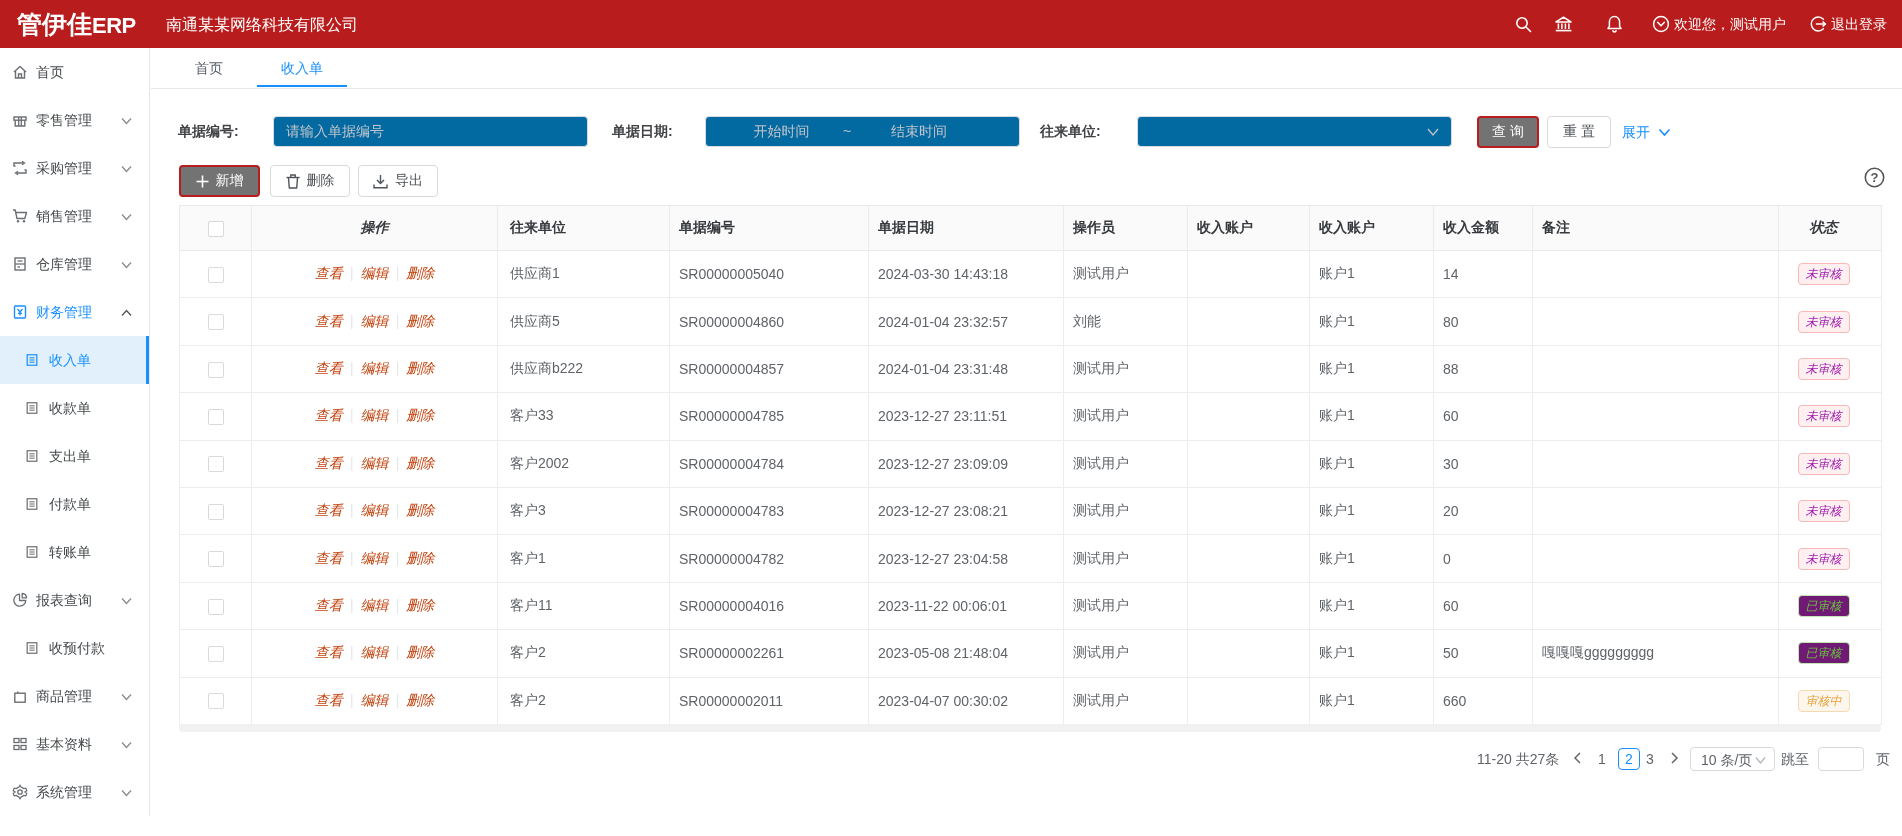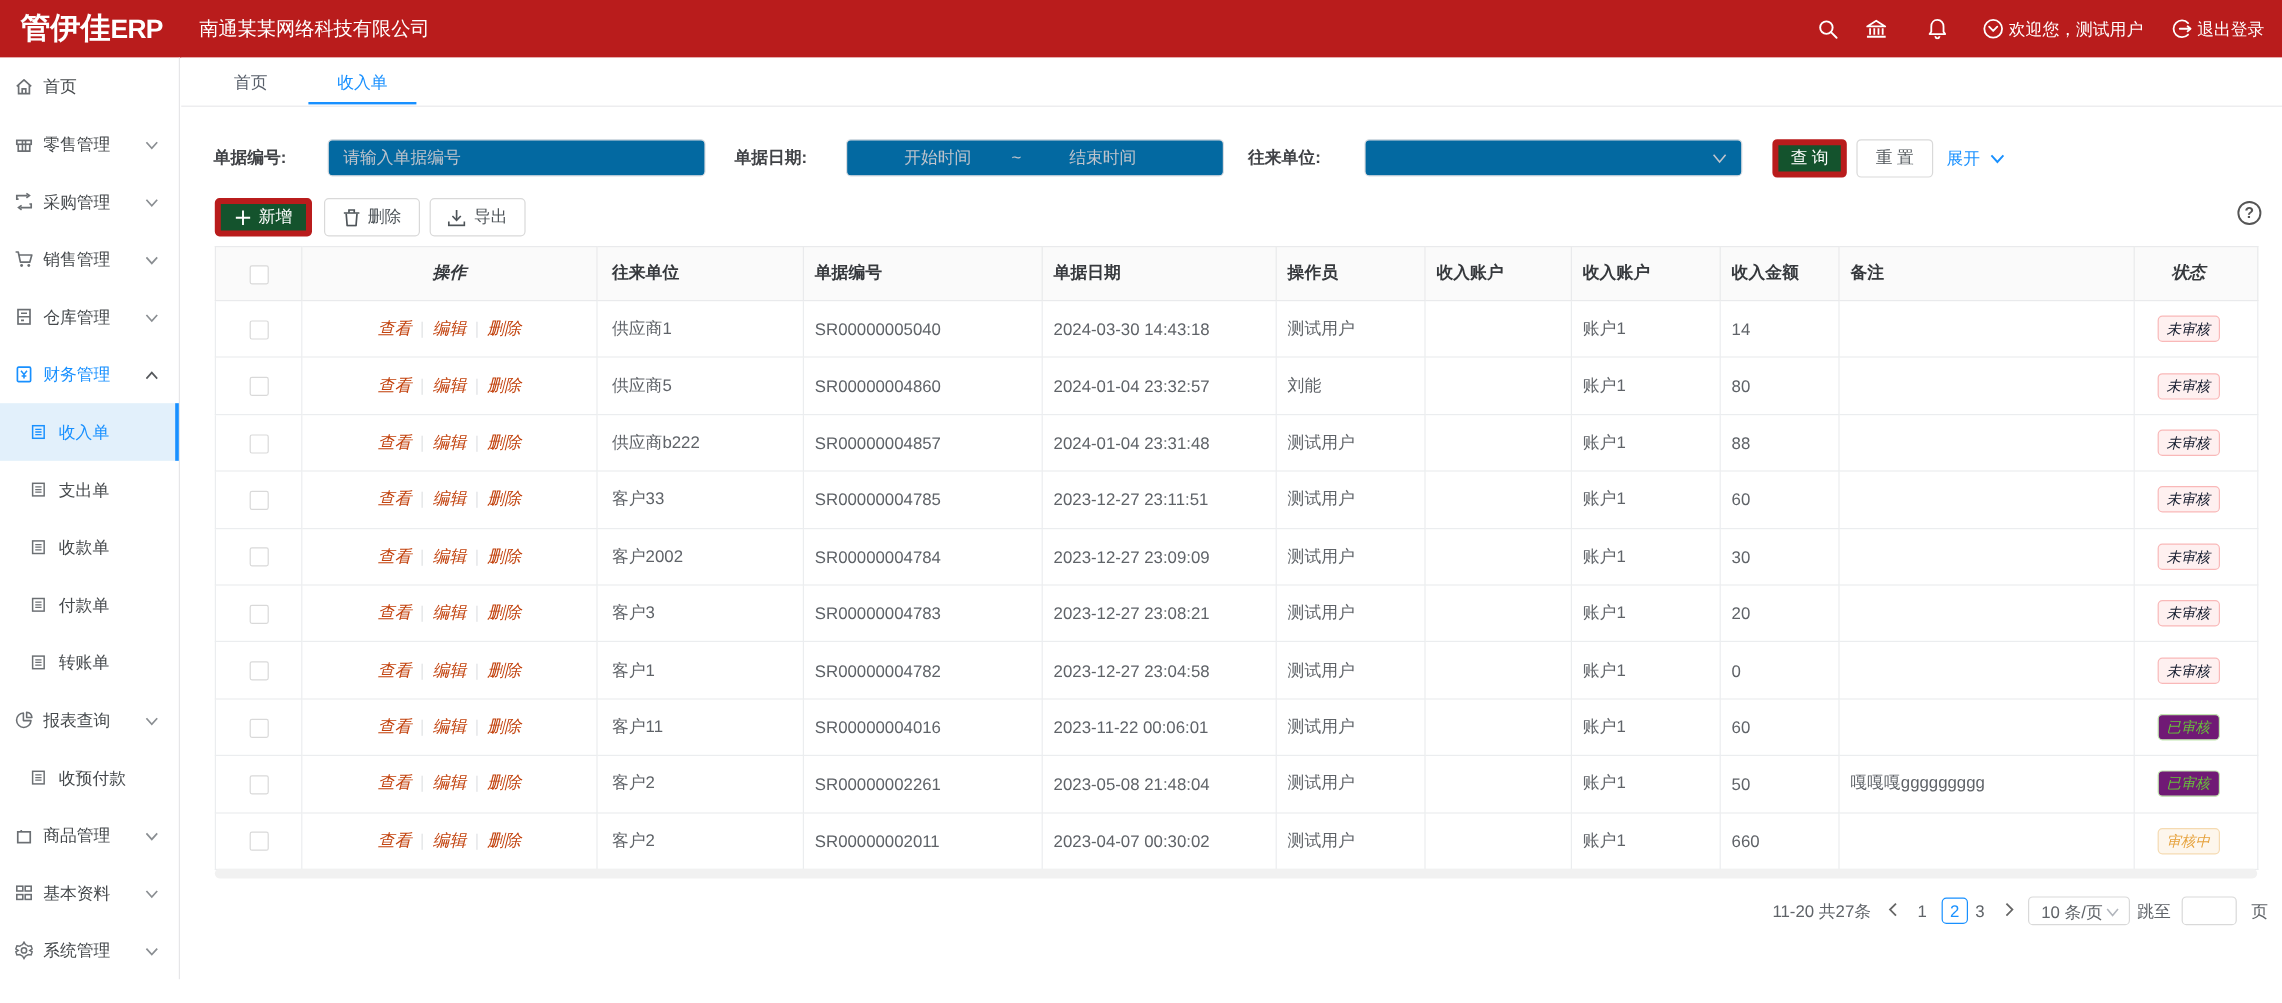--- a/index.html
+++ b/index.html
@@ -29,33 +29,33 @@
 
 .tabbar { position:absolute; left:151px; top:48px; width:1751px; height:41px; background:#fff; border-bottom:1px solid #e9e9ec; }
 .tab { position:absolute; top:0; height:40px; line-height:40px; font-size:14px; color:#59606b; text-align:center; }
 .tab.active { color:#1890ff; }
 .tabline { position:absolute; left:106px; top:37px; width:90px; height:2px; background:#1890ff; }
 
 
 .flabel { position:absolute; height:31px; line-height:31px; font-size:14px; color:#404246; font-weight:bold; }
 .finput { position:absolute; top:116px; height:31px; border:1px solid #d9dce1; border-radius:4px; background:#0369a1; font-size:14px; color:#c0c4cc; }
 .btn { position:absolute; height:32px; border-radius:4px; font-size:14px; display:flex; align-items:center; justify-content:center; }
-.btn.primary { background:#14532d; color:#fff; border:5px solid #b91c1c;font-family:Liberation Serif, serif; }
+.btn.primary { background:#737373; color:#fff; border:2px solid #b91c1c; }
 .btn.plain { background:#fff; color:#4e5459; border:1px solid #d9d9d9; }
 
 
 table { border-collapse:collapse; table-layout:fixed; position:absolute; left:179px; top:205px; width:1702px; font-size:14px; }
 th { background:#fafafa; font-weight:bold; color:#36393d; height:45px; border:1px solid #e9eaec; text-align:left; padding:0 0 0 9px; font-size:14px; }
 td { height:47.4px; border:1px solid #ebedef; color:#5f6368; padding:0 0 0 9px; background:#fff; overflow:hidden; white-space:nowrap; }
 th.c, td.c { text-align:center; padding:0;font-style:italic; }
 a.op { color:#c2410c; text-decoration:none; }
 .sep { color:#e4e6e8; padding:0 7px; }
 .cb { display:inline-block; width:16px; height:16px; border:1px solid #d9d9d9; border-radius:2px; background:#fff; vertical-align:middle; }
 .pill { display:inline-block; height:22px; line-height:20px; padding:0 7px; font-size:12px; border-radius:4px; }
-.pill.red { color:#0f172a; background:#fef0f0; border:1px solid #f9b8b8; }
+.pill.red { color:#a21caf; background:#fef0f0; border:1px solid #f9b8b8; }
 .pill.green { color:#67c23a; background:#701a75; border:1px solid #c2e7b0; }
 .pill.orange { color:#e6a23c; background:#fdf6ec; border:1px solid #f5dab1; }
 .hscroll { position:absolute; left:179px; top:724px; width:1702px; height:8px; background:#f1f1f1; border-radius:4px; }
 
 
 .pg { position:absolute; height:24px; line-height:24px; font-size:14px; color:#5f6368; }
 </style>
 </head>
 <body>
 <div id="page">
@@ -180,30 +180,30 @@
         </svg>
         <div class="mtxt">收入单</div>
       </div>
       <div class="mi smi">
         <svg class="micon" width="16" height="16" viewBox="0 0 16 16">
           <rect x="2.5" y="2" width="11" height="12" fill="none" stroke="#6b6f73" stroke-width="1.4"></rect>
           <line x1="5" y1="5.5" x2="11" y2="5.5" stroke="#6b6f73" stroke-width="1.2"></line>
           <line x1="5" y1="8" x2="11" y2="8" stroke="#6b6f73" stroke-width="1.2"></line>
           <line x1="5" y1="10.5" x2="11" y2="10.5" stroke="#6b6f73" stroke-width="1.2"></line>
         </svg>
-        <div class="mtxt">支出单</div>
+        <div class="mtxt">收款单</div>
       </div>
       <div class="mi smi">
         <svg class="micon" width="16" height="16" viewBox="0 0 16 16">
           <rect x="2.5" y="2" width="11" height="12" fill="none" stroke="#6b6f73" stroke-width="1.4"></rect>
           <line x1="5" y1="5.5" x2="11" y2="5.5" stroke="#6b6f73" stroke-width="1.2"></line>
           <line x1="5" y1="8" x2="11" y2="8" stroke="#6b6f73" stroke-width="1.2"></line>
           <line x1="5" y1="10.5" x2="11" y2="10.5" stroke="#6b6f73" stroke-width="1.2"></line>
         </svg>
-        <div class="mtxt">收款单</div>
+        <div class="mtxt">支出单</div>
       </div>
       <div class="mi smi">
         <svg class="micon" width="16" height="16" viewBox="0 0 16 16">
           <rect x="2.5" y="2" width="11" height="12" fill="none" stroke="#6b6f73" stroke-width="1.4"></rect>
           <line x1="5" y1="5.5" x2="11" y2="5.5" stroke="#6b6f73" stroke-width="1.2"></line>
           <line x1="5" y1="8" x2="11" y2="8" stroke="#6b6f73" stroke-width="1.2"></line>
           <line x1="5" y1="10.5" x2="11" y2="10.5" stroke="#6b6f73" stroke-width="1.2"></line>
         </svg>
         <div class="mtxt">付款单</div>
       </div>

